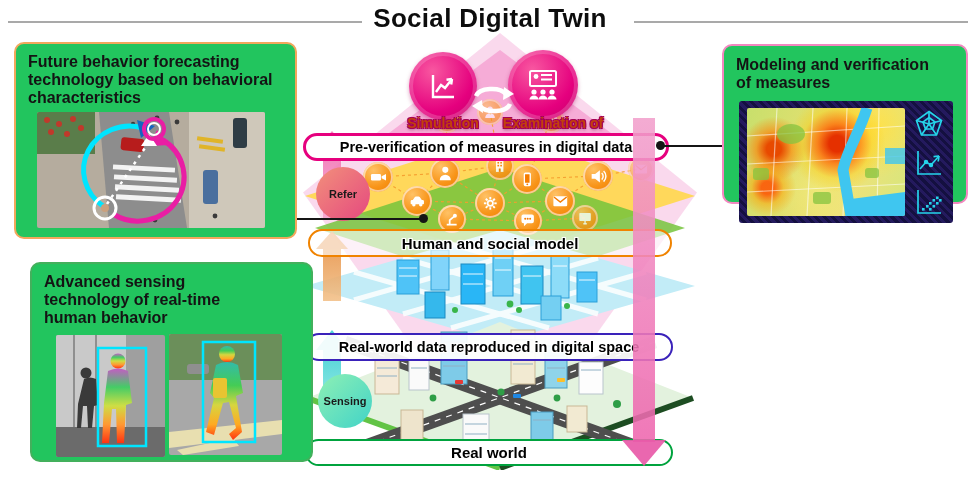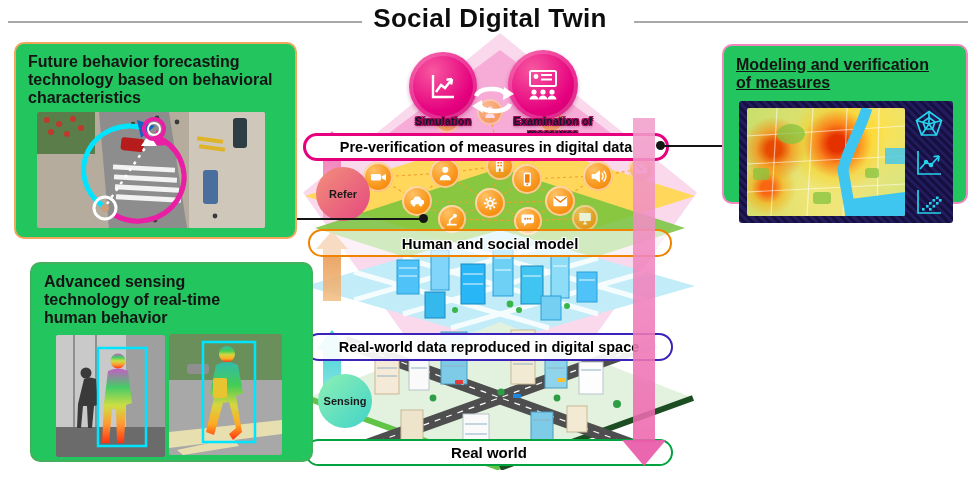--- a/index.html
+++ b/index.html
@@ -33,21 +33,21 @@
   .pill{position:absolute;border-radius:16px;display:flex;align-items:center;justify-content:center;
         font-weight:bold;font-size:14.5px;color:#000;box-sizing:border-box;z-index:6;text-align:center;
         text-shadow:-1px -1px 0 #fff,1px -1px 0 #fff,-1px 1px 0 #fff,1px 1px 0 #fff,0 0 3px #fff;}
   
   .side-circle{position:absolute;border-radius:50%;display:flex;align-items:center;justify-content:center;
                font-weight:bold;font-size:11px;color:#1a1a1a;z-index:6;text-align:center;}
   
   .cycle-circle{position:absolute;border-radius:50%;z-index:5;display:flex;align-items:center;justify-content:center;
                 background:radial-gradient(circle at 35% 28%,#f857a0,#e5007e 62%,#c00068);
                 box-shadow:inset 0 0 0 4px rgba(255,255,255,.18),0 2px 4px rgba(160,0,90,.35);}
-  .circle-label{position:absolute;z-index:6;color:#0f172a;font-weight:bold;font-size:11px;line-height:1.05;text-align:center;
+  .circle-label{position:absolute;z-index:6;color:#c2410c;font-weight:bold;font-size:14px;line-height:1.05;text-align:center;
                 text-shadow:1px 1px 0 #a50054,-1px 1px 0 #a50054,1px -1px 0 #a50054,-1px -1px 0 #a50054,0 2px 3px rgba(90,0,50,.5);}
   .impl{position:absolute;left:601px;top:272px;width:96px;height:62px;border-radius:50%;z-index:7;
         background:linear-gradient(135deg,#ee5f9f,#c01a6c);display:flex;align-items:center;justify-content:center;
         color:#fff;font-weight:bold;font-size:9.5px;line-height:1.18;text-align:center;box-shadow:0 1px 3px rgba(120,0,60,.4);}
   .net-icon{position:absolute;border-radius:50%;display:flex;align-items:center;justify-content:center;z-index:3;
             background:radial-gradient(circle at 35% 28%,#ffc266,#f89418 58%,#ef7d00);
             box-shadow:inset 0 0 0 2px rgba(255,255,255,.55);}
   .net-icon svg{width:62%;height:62%;}
   .panel{position:absolute;border-radius:3px;
          background:repeating-linear-gradient(45deg,#241a5e 0 3px,#141040 3px 6px);}
@@ -368,21 +368,21 @@
       </defs>
       <g fill="url(#rb2)">
         <circle cx="58" cy="20" r="8"></circle>
         <path d="M47 31 q11 -6 22 0 l5 28 -7 3 6 36 -9 8 -4 -6 7 -6 -7 -26 -6 1 -9 32 -8 -3 8 -34 -4 -5 z"></path>
       </g>
       <rect x="44" y="44" width="14" height="20" rx="2" fill="#e8c431"></rect>
       <rect x="34" y="8" width="52" height="100" fill="none" stroke="#00e5ff" stroke-width="2.5"></rect>
     </svg>
   </div>
 
-  <div class="sidebox" style="left:722px;top:44px;width:246px;height:160px;border:2.5px solid #f387c0;text-decoration:underline;">
+  <div class="sidebox" style="left:722px;top:44px;width:246px;height:160px;border:2.5px solid #f387c0;">
     <div class="box-title" style="width:210px;margin-top:10px;">Modeling and verification of measures</div>
     <div class="panel" style="left:15px;top:55px;width:214px;height:122px;">
       <div class="heatmap" style="left:8px;top:7px;width:158px;height:108px;">
         <svg width="158" height="108" viewBox="0 0 158 108">
           <g stroke="rgba(255,255,255,0.55)" stroke-width="1.2">
             <line x1="0" y1="28" x2="158" y2="18"></line>
               <line x1="0" y1="56" x2="158" y2="48"></line>
               <line x1="0" y1="84" x2="158" y2="76"></line>
             <line x1="30" y1="0" x2="24" y2="108"></line>
               <line x1="66" y1="0" x2="60" y2="108"></line>

